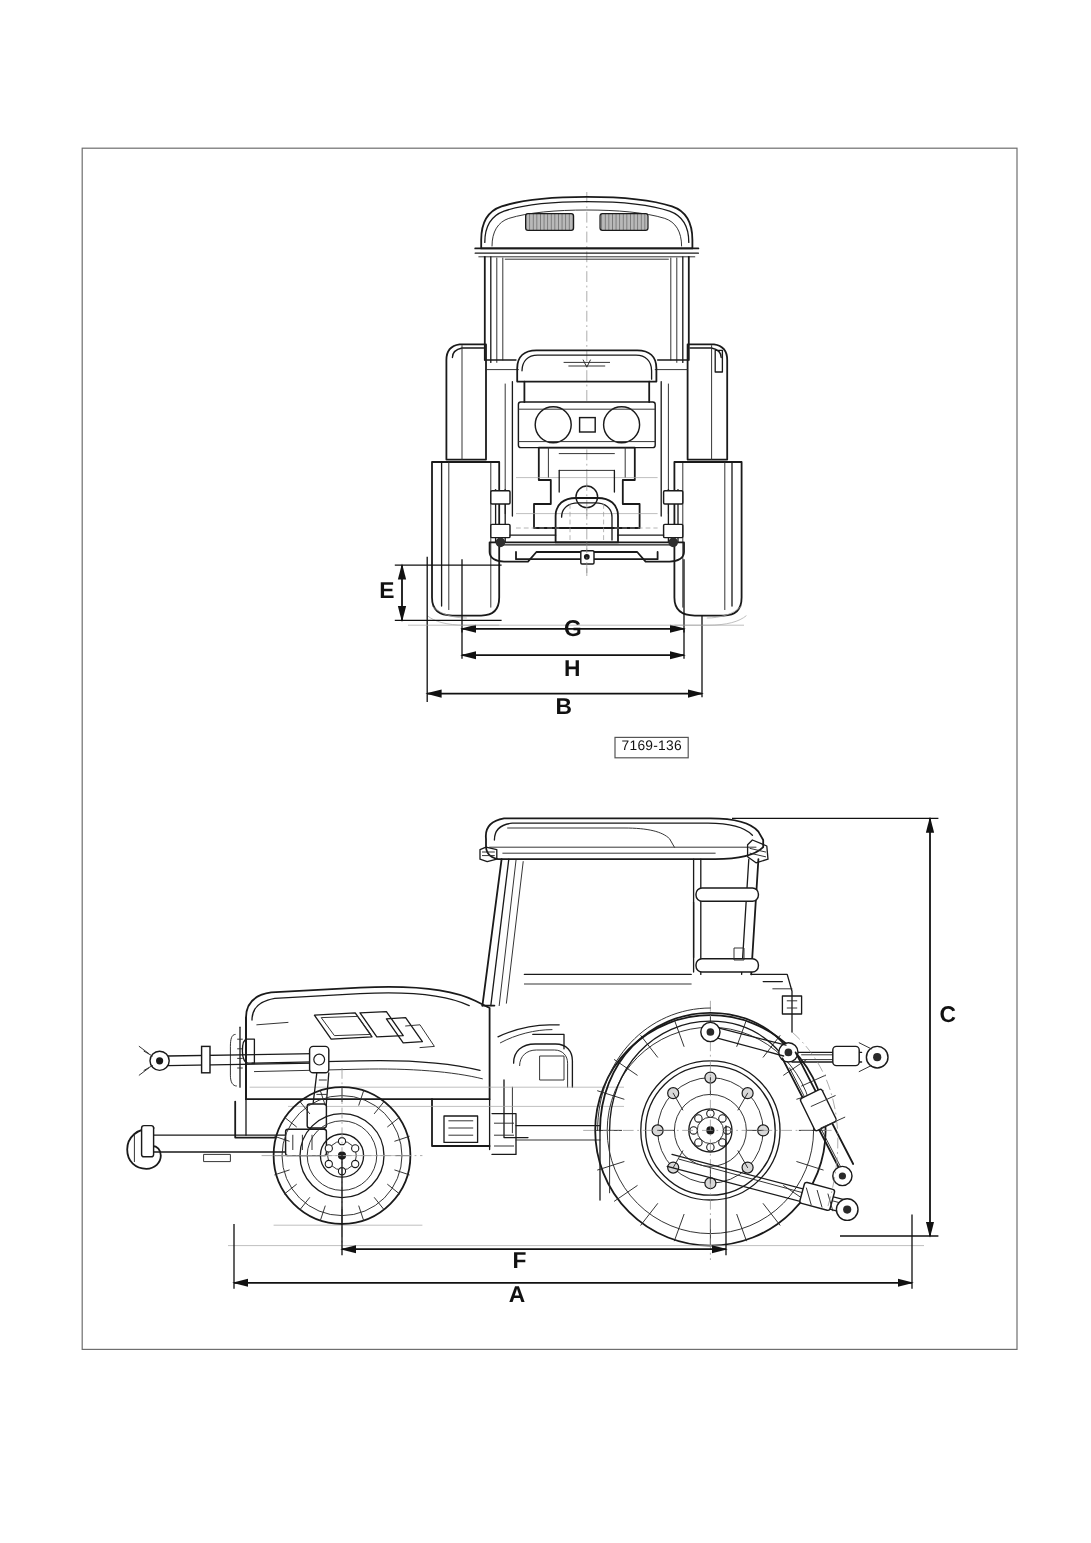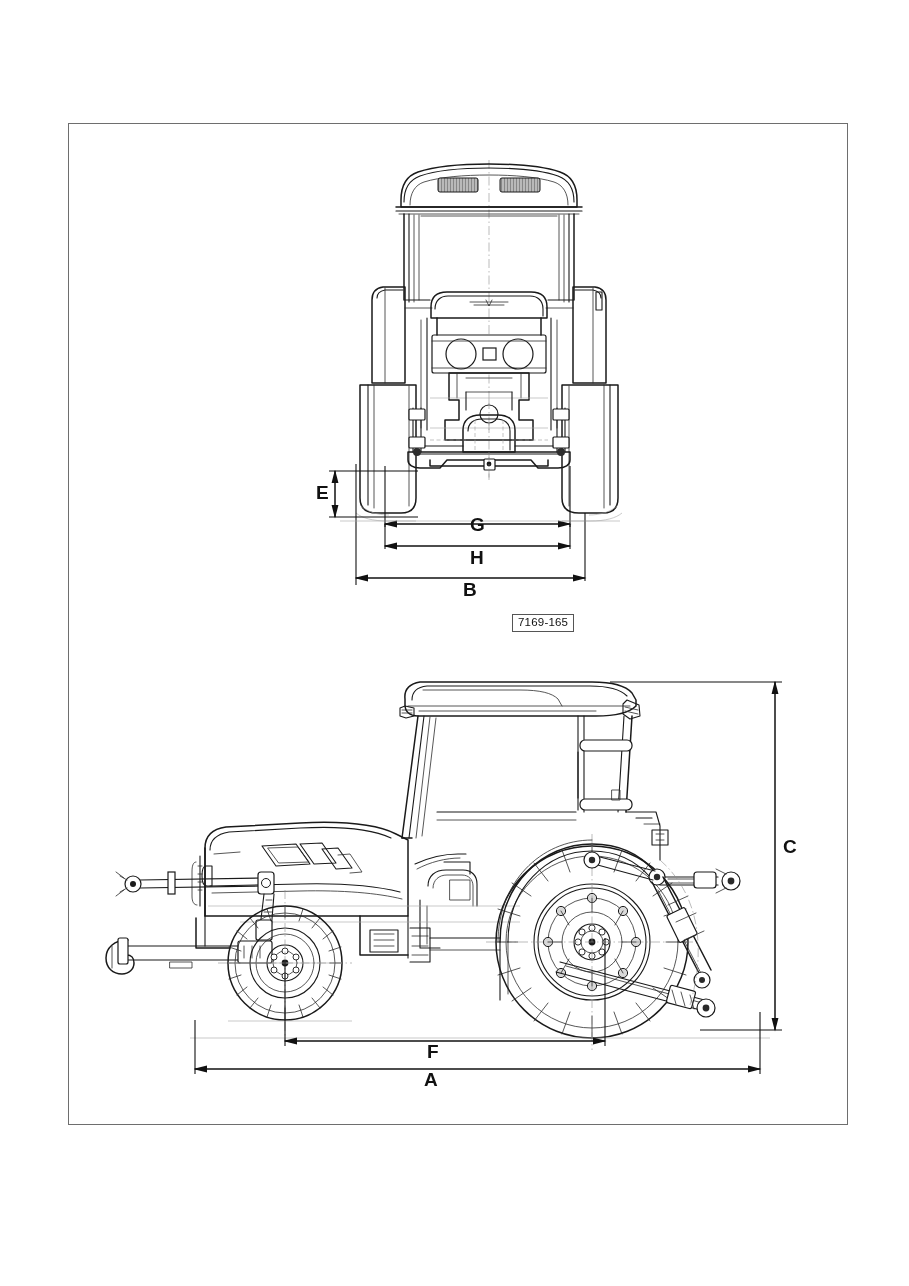--- a/index.html
+++ b/index.html
@@ -498,21 +498,21 @@
   </svg>
 
   <div class="dimlabel dim-big" style="left:316px;top:482px;">E</div>
 
   <div class="dimlabel dim-big" style="left:470px;top:514px;">G</div>
 
   <div class="dimlabel dim-big" style="left:470px;top:547px;">H</div>
 
   <div class="dimlabel dim-big" style="left:463px;top:579px;">B</div>
 
-  <div class="drawnum" style="left:512px;top:614px;">7169-165</div>
+  <div class="drawnum" style="left:512px;top:614px;">7169-136</div>
 
   <div class="dimlabel dim-big" style="left:783px;top:836px;">C</div>
 
   <div class="dimlabel dim-big" style="left:427px;top:1041px;">F</div>
 
   <div class="dimlabel dim-big" style="left:424px;top:1069px;">A</div>
 
 </div>
 
 </body></html>

